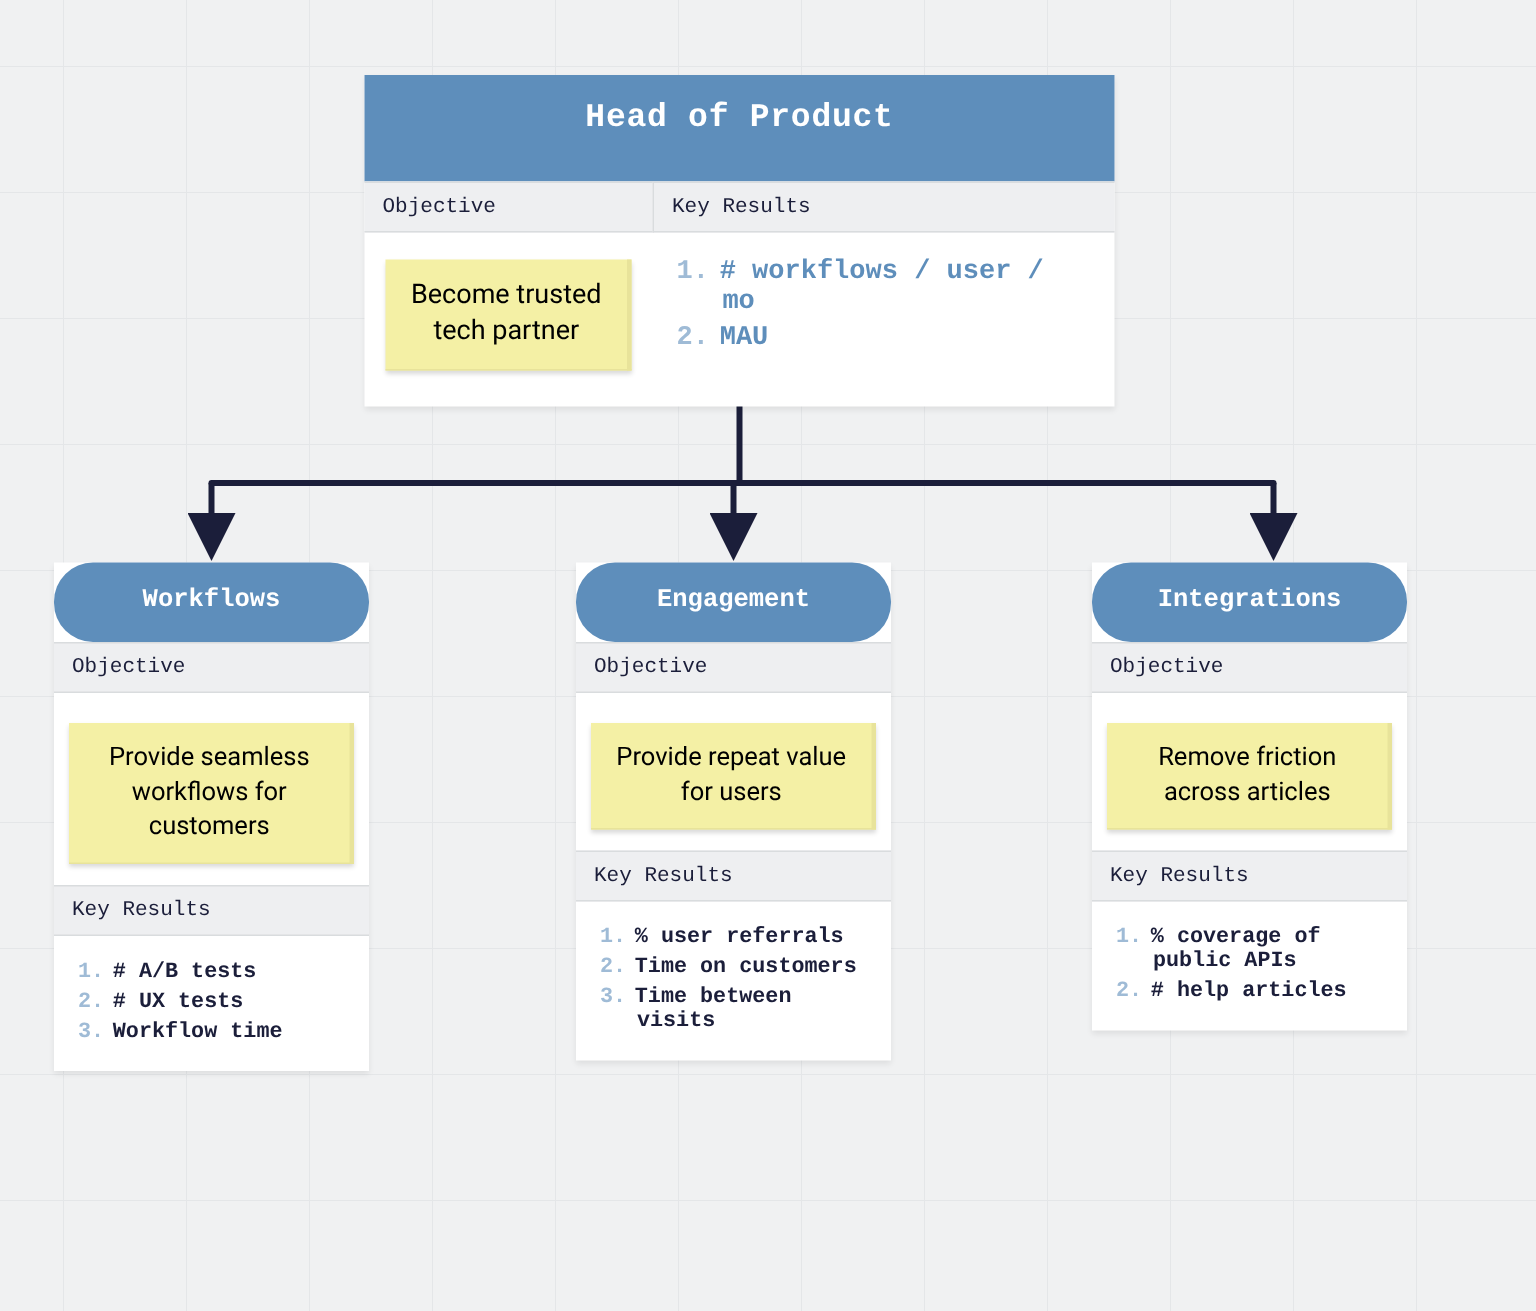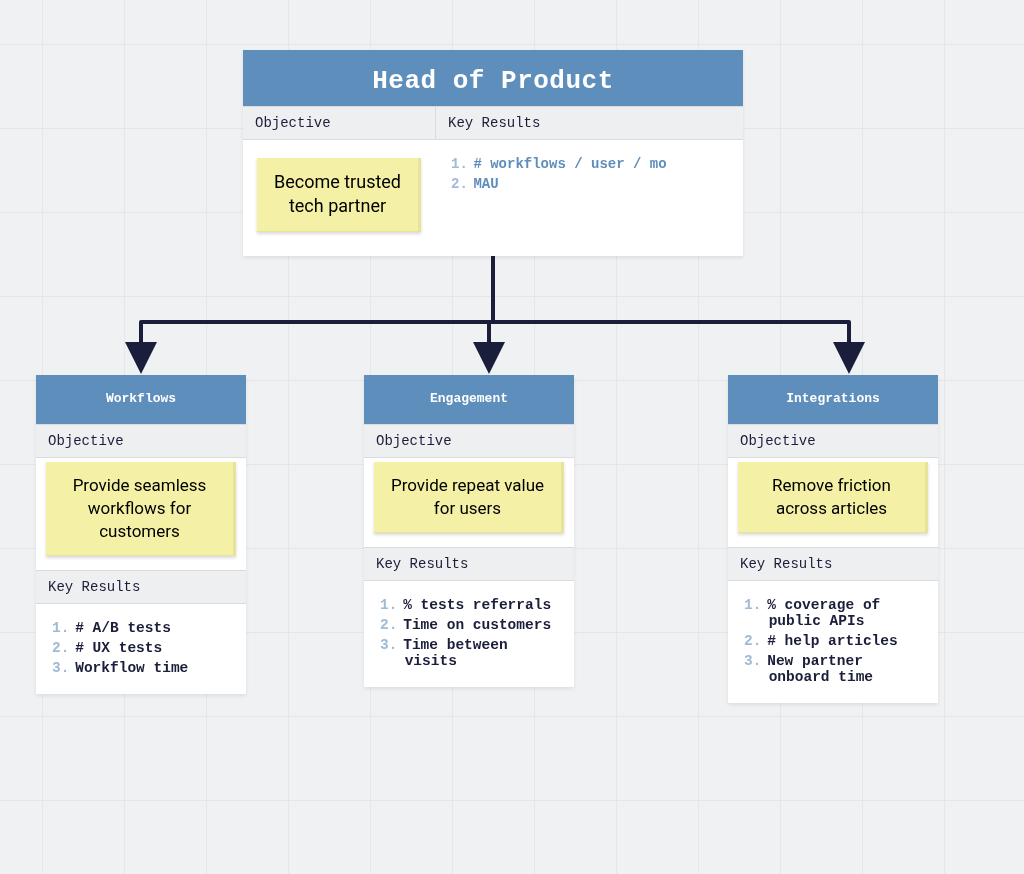--- a/index.html
+++ b/index.html
@@ -75,39 +75,39 @@
     padding-left:1.7em;
     text-indent:-1.7em;
   }
   ol.kr li .num{
     color:var(--list-num);
     font-weight:bold;
     margin-right:0.4em;
   }
   
   .top{ left:243px; top:50px; width:500px; }
-  .top .card-title{ font-size:26px; padding:16px 0 10px; letter-spacing:0.5px;}
+  .top .card-title{ font-size:22px; padding:16px 0 30px; letter-spacing:0.5px;}
   .top-body{display:flex;}
   .top-left{width:192px;}
   .top-right{flex:1;}
   .top-left .section-header, .top-right .section-header{font-size:14px;}
   .top-right .section-header{border-left:1px solid var(--border);}
   .top-left .sticky-wrap{padding:18px 14px 24px 14px;position:relative;}
   .top .sticky{font-size:18px;}
-  .top ol.kr{font-size:14px;color:var(--list-blue);}
+  .top ol.kr{font-size:18px;color:var(--list-blue);}
   .top ol.kr li{text-indent:-1.7em;padding-left:1.7em;}
   
   .child{ top:375px; width:210px; }
-  .child .card-title{ font-size:13px; padding:16px 0 18px;}
+  .child .card-title{ font-size:17px; padding:16px 0 18px;border-radius:26px;}
   .child .section-header{font-size:14px;}
-  .child .sticky-wrap{padding:4px 10px 14px 10px;}
+  .child .sticky-wrap{padding:20px 10px 14px 10px;}
   .child .sticky{font-size:17px;}
   .child ol.kr{font-size:14.5px;}
   .c1{left:36px;}
-  .c2{left:364px;}
+  .c2{left:384px;}
   .c3{left:728px;}
   
   svg.arrows{position:absolute;left:0;top:0;pointer-events:none;}
 </style>
 </head>
 <body>
 
 <div class="stage">
 
   <svg class="arrows" width="1024" height="874">
@@ -162,33 +162,32 @@
   </div>
 
   <div class="card child c2">
     <div class="card-title">Engagement</div>
     <div class="section-header">Objective</div>
     <div class="sticky-wrap">
       <div class="sticky">Provide repeat value for users</div>
     </div>
     <div class="section-header">Key Results</div>
     <ol class="kr">
-      <li><span class="num">1.</span><span>% tests referrals</span></li>
+      <li><span class="num">1.</span><span>% user referrals</span></li>
       <li><span class="num">2.</span><span>Time on customers</span></li>
       <li><span class="num">3.</span><span>Time between visits</span></li>
     </ol>
   </div>
 
   <div class="card child c3">
     <div class="card-title">Integrations</div>
     <div class="section-header">Objective</div>
     <div class="sticky-wrap">
       <div class="sticky">Remove friction across articles</div>
     </div>
     <div class="section-header">Key Results</div>
     <ol class="kr">
       <li><span class="num">1.</span><span>% coverage of public APIs</span></li>
       <li><span class="num">2.</span><span># help articles</span></li>
-      <li><span class="num">3.</span><span>New partner onboard time</span></li>
     </ol>
   </div>
 
 </div>
 
 </body></html>

